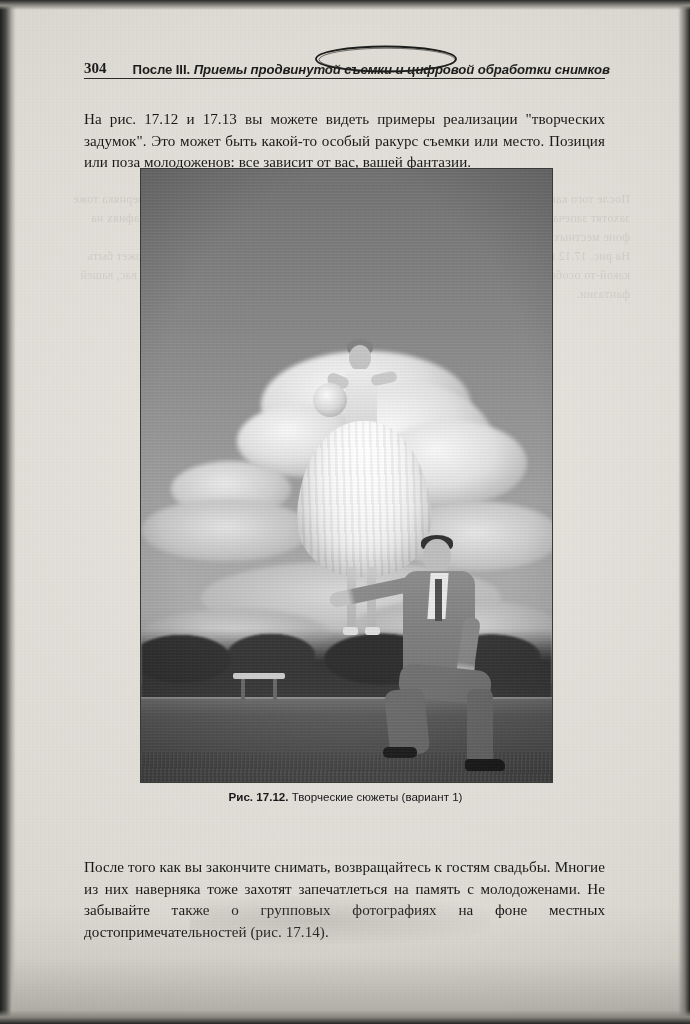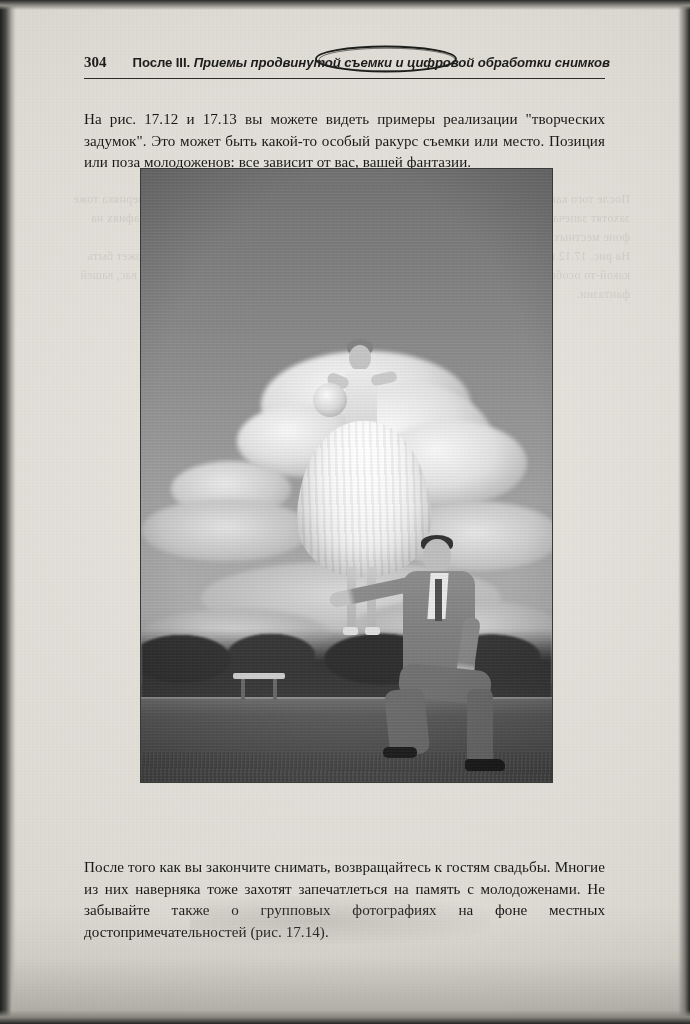--- a/index.html
+++ b/index.html
@@ -71,24 +71,24 @@
     position: absolute;
     left: 0; top: 0;
     width: 690px;
     height: 1024px;
     z-index: 4;
   }
 
   
   .header-row {
     position: absolute;
-    left: 84px; top: 54px;
+    left: 84px; top: 60px;
     width: 520px;
     display: flex;
-    align-items: center;
+    align-items: flex-end;
     color: #1b1b1a;
   }
   .folio {
     font-size: 15px;
     font-weight: bold;
     font-family: "Liberation Serif", serif;
     margin-right: 26px;
   }
   .running-title {
     font-family: "Liberation Sans", sans-serif;
@@ -442,20 +442,24 @@
           <div class="shin-down"></div>
           <div class="shoe2"></div>
           <div class="shoe"></div>
         </div>
 
         <div class="photo-vignette"></div>
         <div class="photo-grain"></div>
       </div>
     </div>
 
+    <div class="caption">
+      <b>Рис. 17.12.</b>
+      <span>Творческие сюжеты (вариант 1)</span>
+    </div>
 
     <p class="para para-2">После того как вы закончите снимать, возвращайтесь к гостям свадьбы. Многие из них наверняка тоже захотят запечатлеться на память с молодоженами. Не забывайте также о групповых фотографиях на фоне местных достопримечательностей (рис. 17.14).</p>
   </div>
 
   <div class="stain"></div>
   <div class="paper-noise"></div>
   <div class="bottom-shadow"></div>
   <div class="edge-left"></div>
   <div class="edge-right"></div>
   <div class="edge-top"></div>

